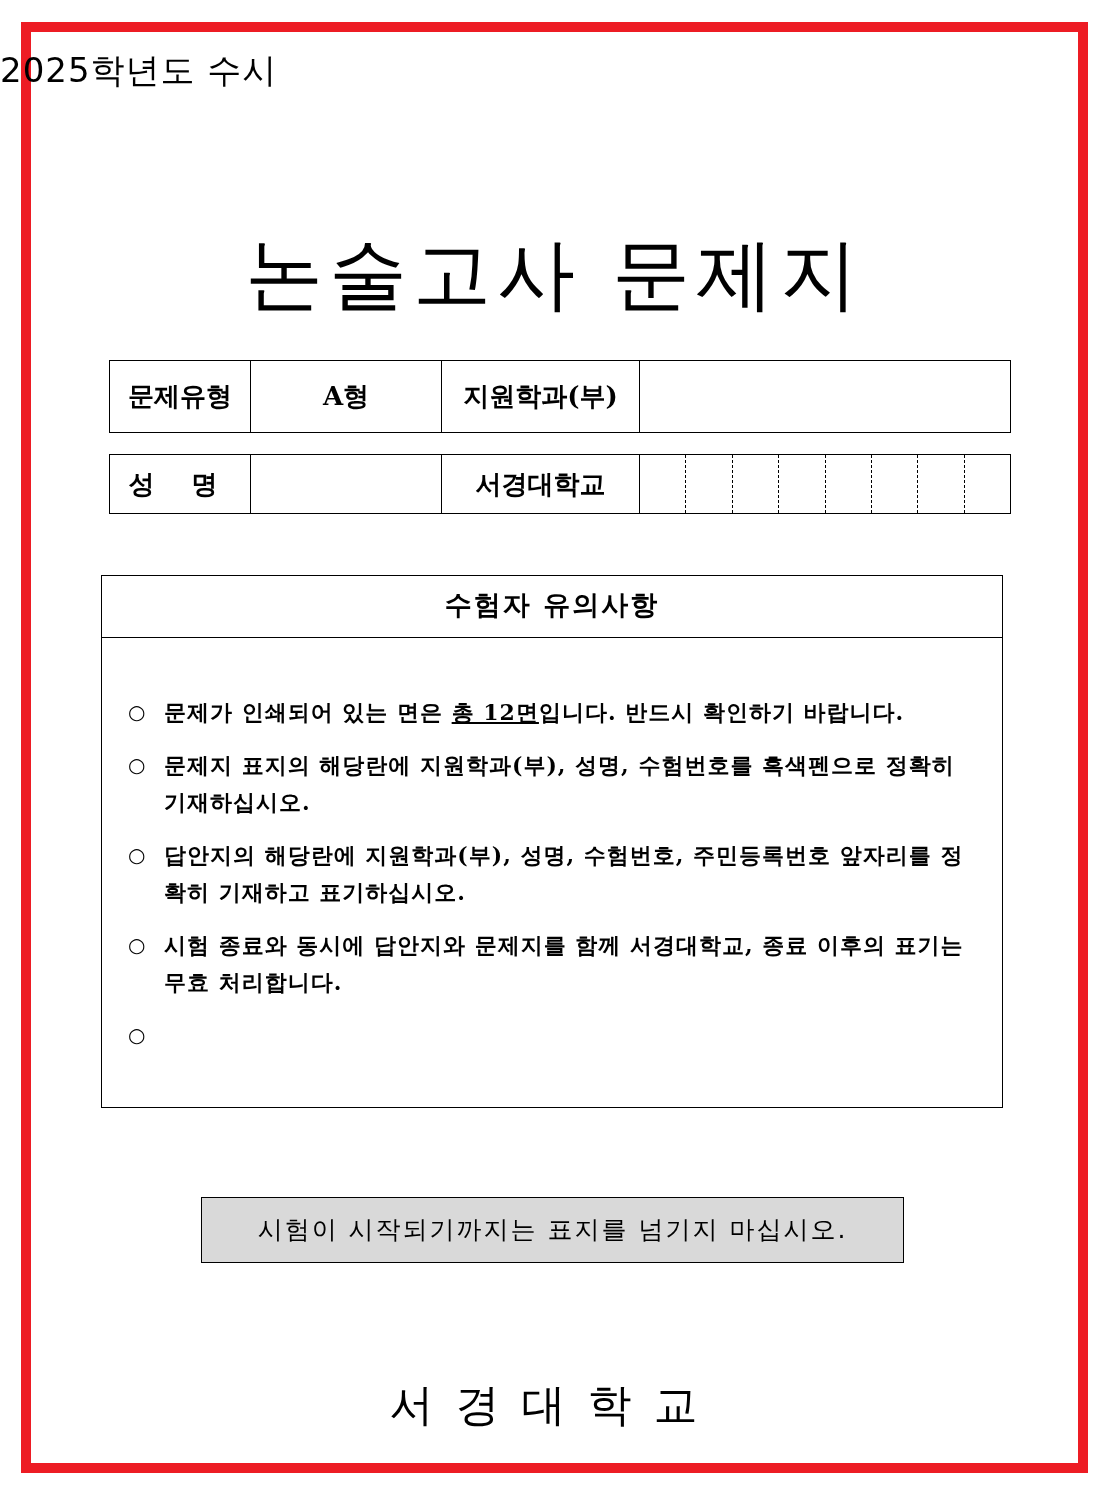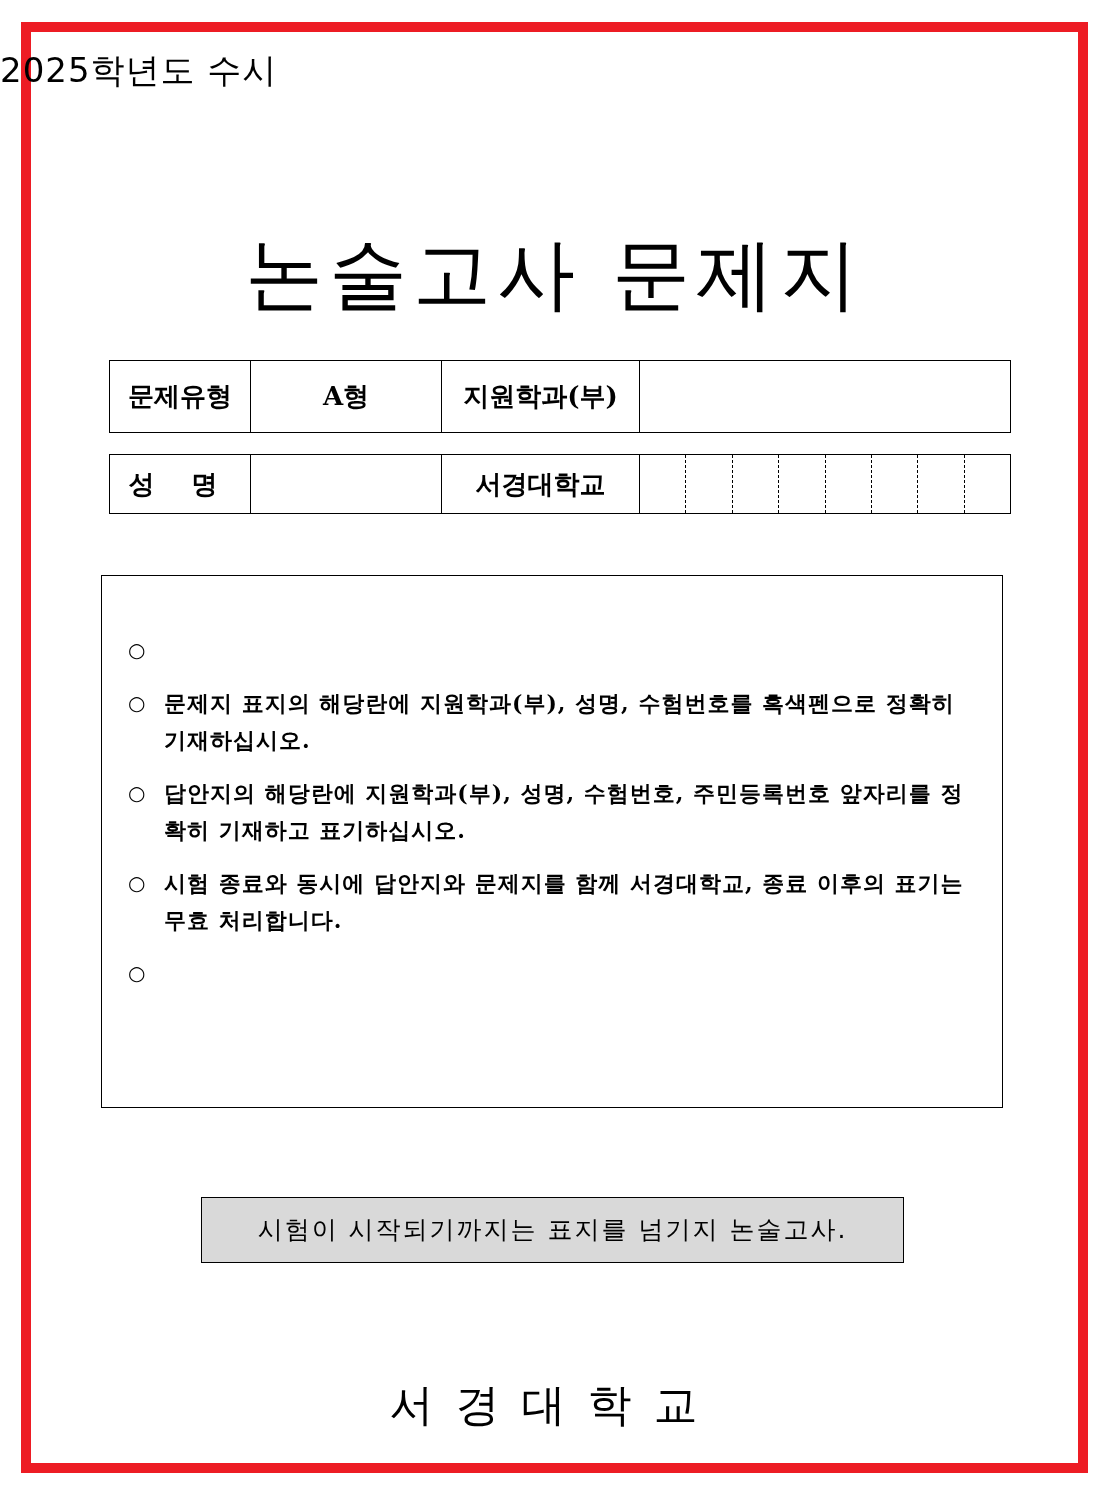--- a/index.html
+++ b/index.html
@@ -58,37 +58,39 @@
             <div class="digit"></div>
             <div class="digit"></div>
             <div class="digit"></div>
           </div>
     </td>
   </tr>
 </tbody>
   </table>
 
 <div class="notice">
+  <div class="notice-head">수험자 유의사항</div>
   <ul id="notice-list">
     <li>
         <span class="bullet">○</span>
+        <span><span>문제가 인쇄되어 있는 면은 </span><span class="u">총 12면</span><span>입니다. 반드시 확인하기 바랍니다.</span></span>
       </li>
     <li>
         <span class="bullet">○</span>
         <span>문제지 표지의 해당란에 지원학과(부), 성명, 수험번호를 흑색펜으로 정확히 기재하십시오.</span>
       </li>
     <li>
         <span class="bullet">○</span>
         <span>답안지의 해당란에 지원학과(부), 성명, 수험번호, 주민등록번호 앞자리를 정확히 기재하고 표기하십시오.</span>
       </li>
     <li>
         <span class="bullet">○</span>
         <span>시험 종료와 동시에 답안지와 문제지를 함께 서경대학교, 종료 이후의 표기는 무효 처리합니다.</span>
       </li>
     <li>
         <span class="bullet">○</span>
       </li>
   </ul>
 </div>
 
-<div class="warn">시험이 시작되기까지는 표지를 넘기지 논술고사.</div>
+<div class="warn">시험이 시작되기까지는 표지를 넘기지 마십시오.</div>
 
 <div class="univ">서경대학교</div>
 
 </body></html>

